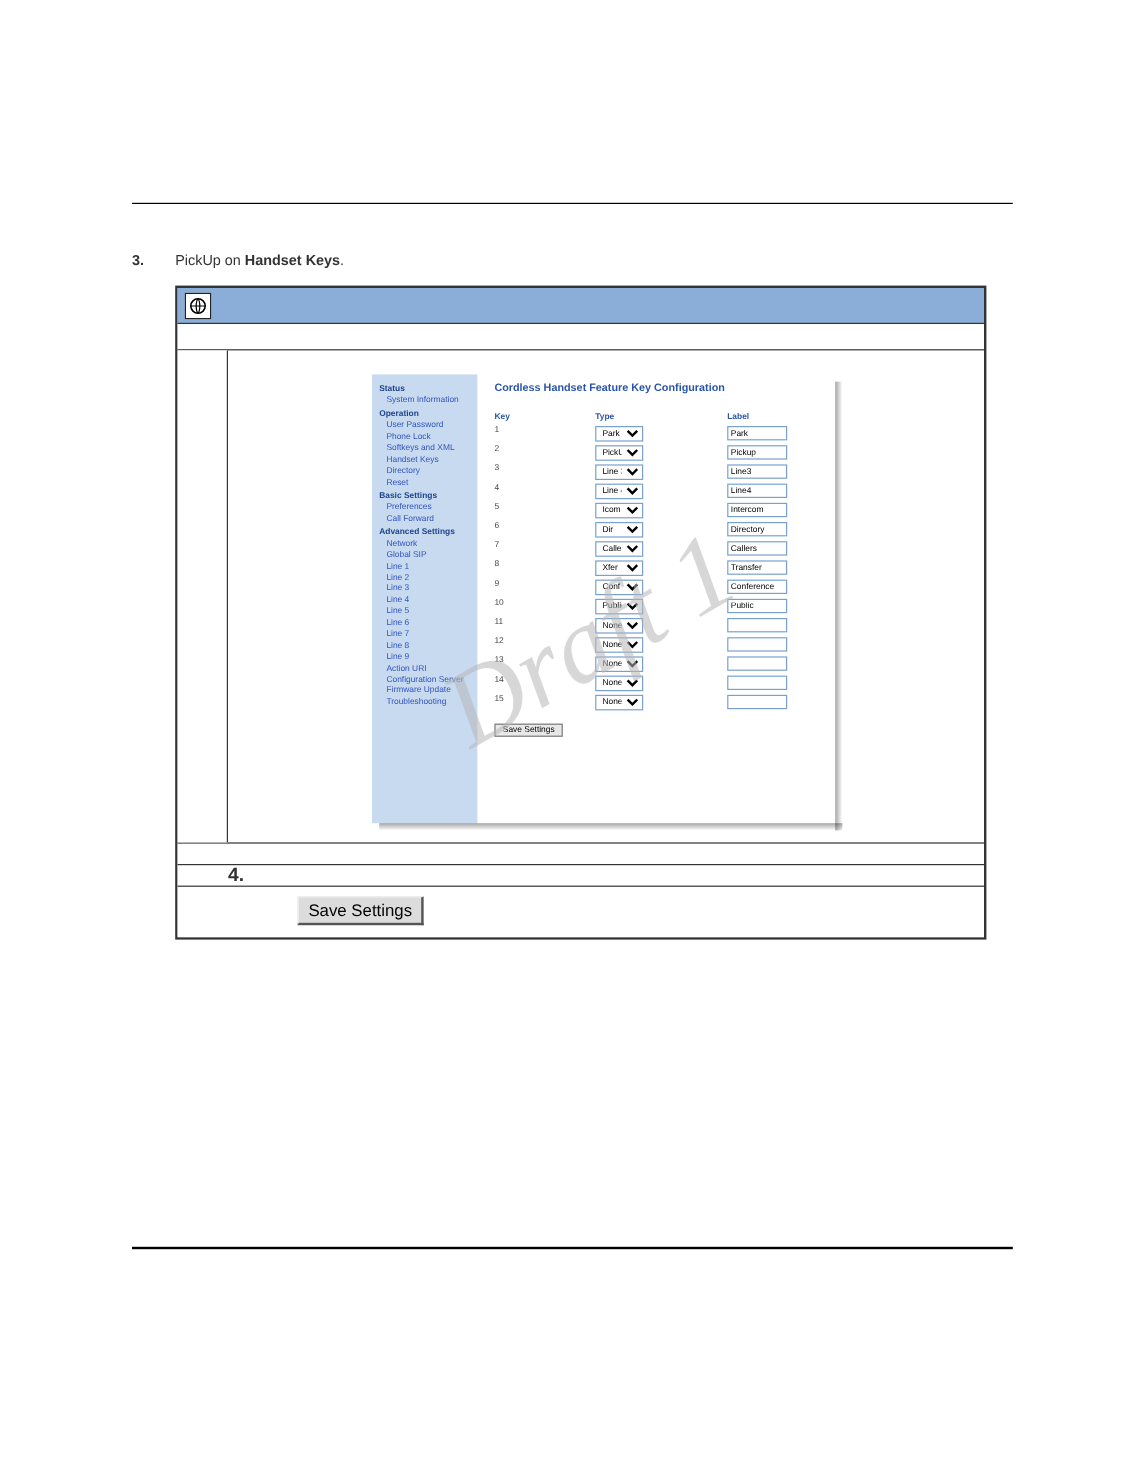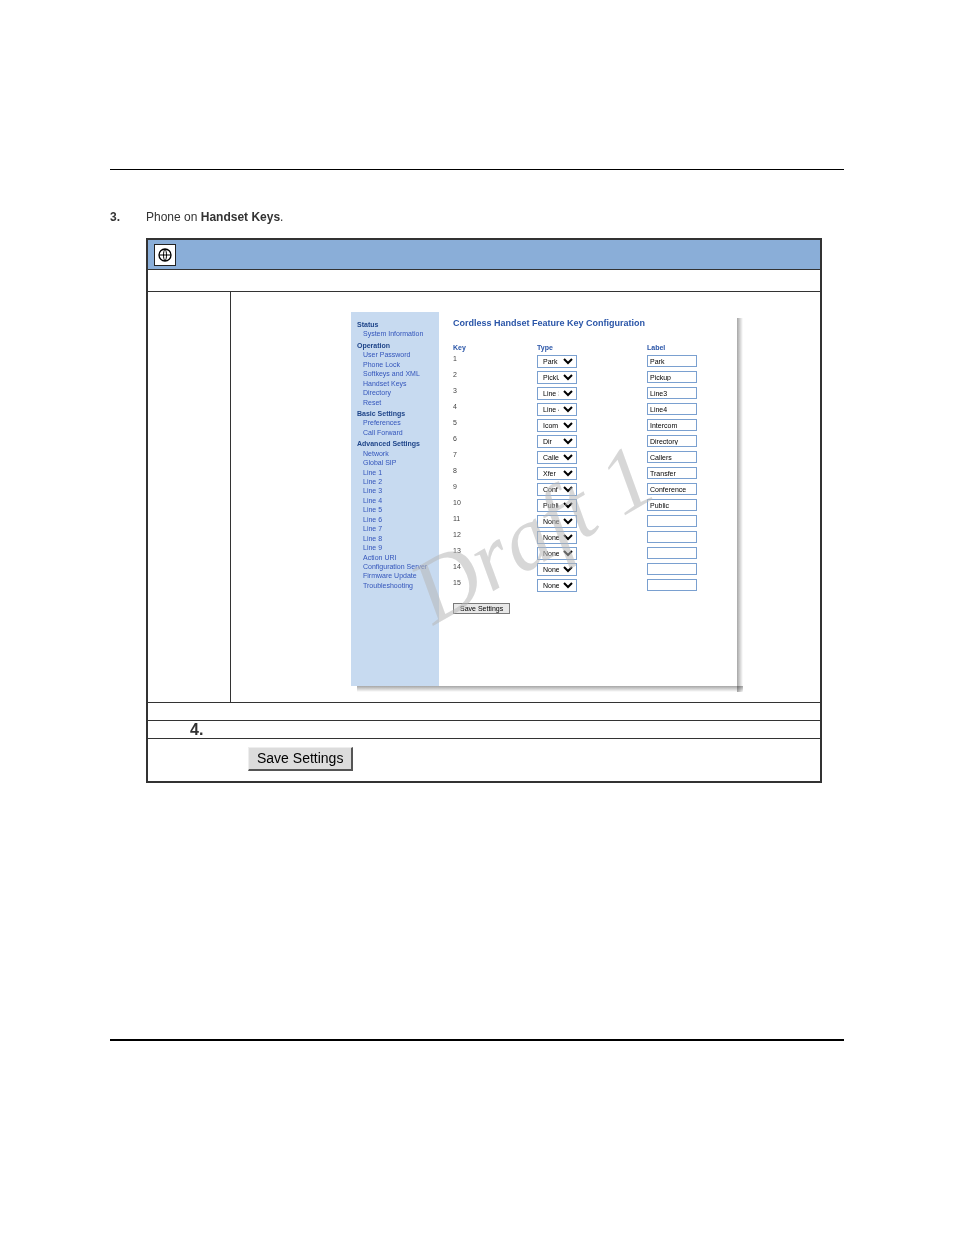--- a/index.html
+++ b/index.html
@@ -9,21 +9,21 @@
   .step-row { display: flex; align-items: flex-start; margin-bottom: 6px; font-size: 12px; }
   .first-step { margin-bottom: 12px; }
   .step-num { width: 36px; flex-shrink: 0; font-weight: bold; color: #333; }
   .step-text { flex: 1; color: #333; }
   .step-text .bold { font-weight: bold; }
   .web-ui-frame { border: 2px solid #333; margin: 14px 0 0 36px; width: 676px; position: relative; }
   .wu-banner { background: #8aaed8; height: 30px; border-bottom: 1px solid #333; display: flex; align-items: center; padding-left: 6px; }
   .wu-logo { width: 22px; height: 22px; background: #fff; border: 1px solid #222; display: flex; align-items: center; justify-content: center; }
   .wu-logo svg { width: 16px; height: 16px; }
   .wu-subbanner { background: #fff; height: 22px; border-bottom: 1px solid #333; }
-  .wu-body { display: flex; min-height: 410px; padding-left: 41px; }
+  .wu-body { display: flex; min-height: 410px; }
   .wu-leftcol { width: 42px; border-right: 1px solid #333; background: #fff; }
   .wu-main { flex: 1; padding: 20px 10px 16px 120px; display: flex; position: relative; }
   .embed-window { display: flex; position: relative; }
   .sidebar { background: #c7daf0; width: 88px; padding: 6px 6px 10px 6px; font-size: 7px; color: #3355bb; line-height: 1.35; }
   .sidebar .cat { font-weight: bold; color: #20468a; margin-top: 2px; }
   .sidebar .item { padding-left: 6px; cursor: pointer; }
   .content-area { background: #fff; flex: 1; padding: 6px 10px 10px 14px; width: 298px; }
   .content-title { color: #2a55a8; font-weight: bold; font-size: 9px; margin-bottom: 16px; }
   .cfg-row { display: flex; align-items: flex-start; height: 15px; margin-bottom: 1px; font-size: 7px; color: #444; }
   .cfg-hdr { font-size: 7px; color: #2a55a8; font-weight: bold; margin-bottom: 4px; display: flex; }
@@ -43,21 +43,21 @@
 </style>
 </head>
 <body>
 
 <div class="page">
   <div class="header-section"></div>
 
   <div class="step-row first-step">
     <div class="step-num">3.</div>
     <div class="step-text">
-      <span>Phone on </span><span class="bold">Handset Keys</span><span>.</span>
+      <span>PickUp on </span><span class="bold">Handset Keys</span><span>.</span>
     </div>
   </div>
 
   <div class="web-ui-frame">
     <div class="wu-banner">
       <div class="wu-logo">
         <svg viewBox="0 0 24 24">
             <circle cx="12" cy="12" r="9" fill="none" stroke="#000" stroke-width="2"></circle>
             <path d="M3 12h18M12 3c3 3 3 15 0 18M12 3c-3 3-3 15 0 18" fill="none" stroke="#000" stroke-width="1.5"></path>
           </svg>

